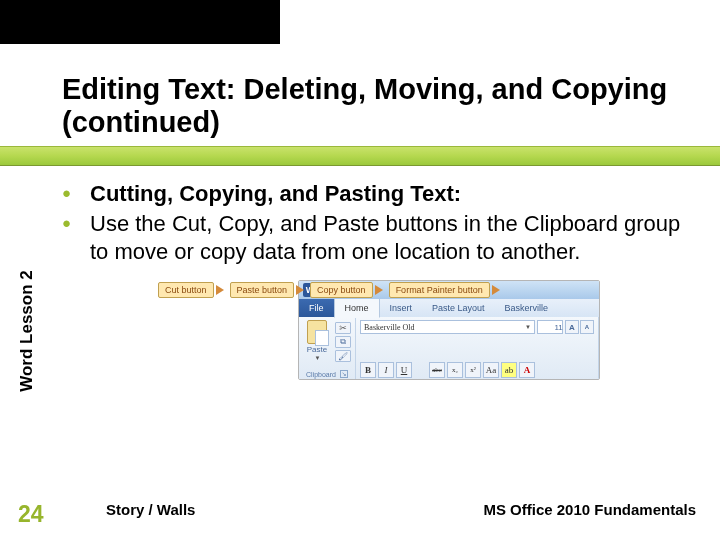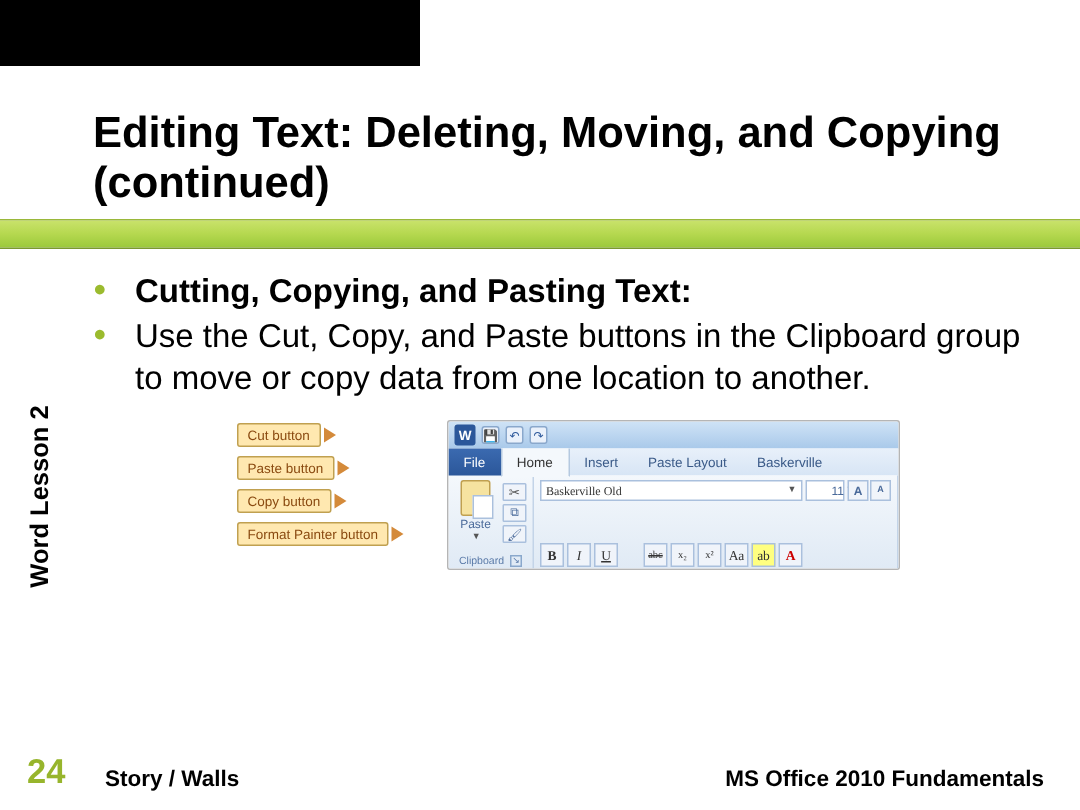--- a/index.html
+++ b/index.html
@@ -80,21 +80,20 @@
   .figure {
     margin: 14px 0 0 110px;
     width: 440px;
     position: relative;
   }
   .callouts {
     position: absolute;
     left: -12px;
     top: 2px;
     display: flex;
-    flex-direction: column;
     gap: 6px;
   }
   .callout {
     display: flex;
     align-items: center;
     gap: 0;
   }
   .callout-label {
     background: #ffe8b0;
     border: 1px solid #c0a050;
@@ -323,22 +322,22 @@
   .fbtn.hl { background: #ffff80; }
   .fbtn.fc { color: #c00; font-weight: bold; }
   .tri { font-size: 6px; color: #555; margin-left: 1px; }
 
   .footer {
     position: absolute;
     bottom: 12px;
     left: 0;
     right: 0;
     display: flex;
-    align-items: flex-end;
     padding: 0 24px 0 18px;
+    gap: 36px;
   }
   .page-num {
     font-size: 23px;
     font-weight: bold;
     color: #97b52c;
     width: 52px;
   }
   .author {
     font-size: 15px;
     font-weight: bold;

